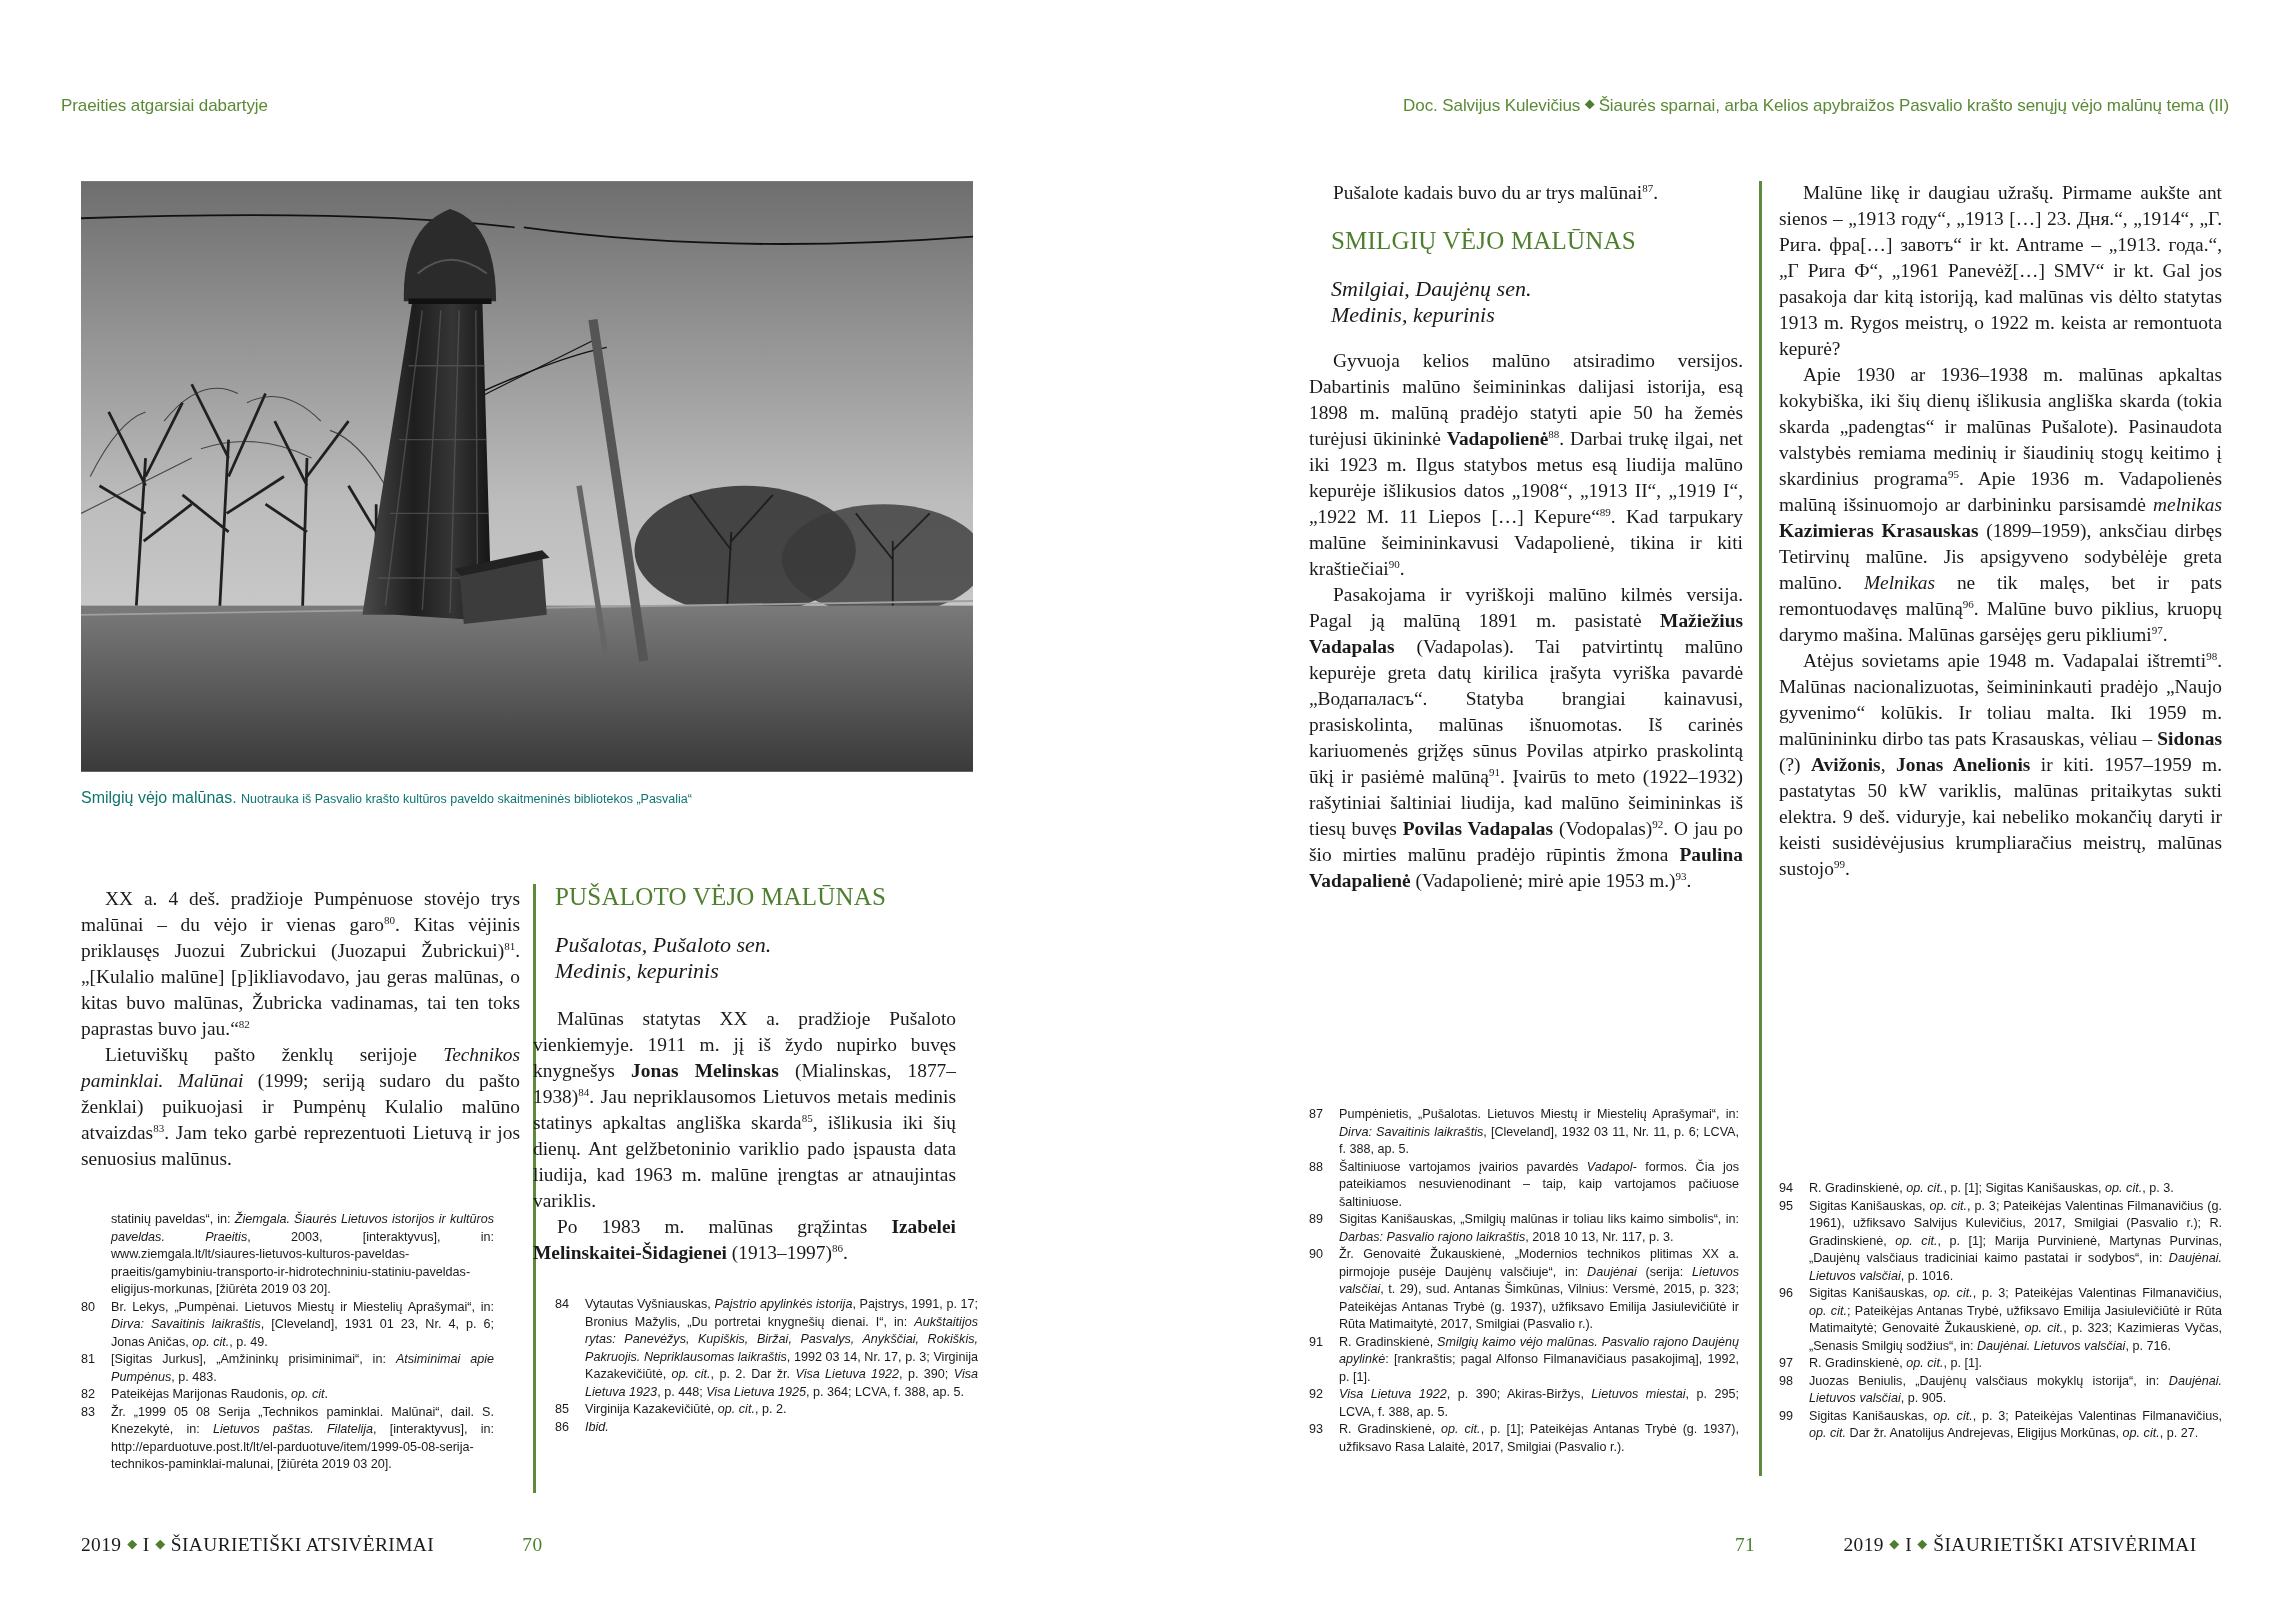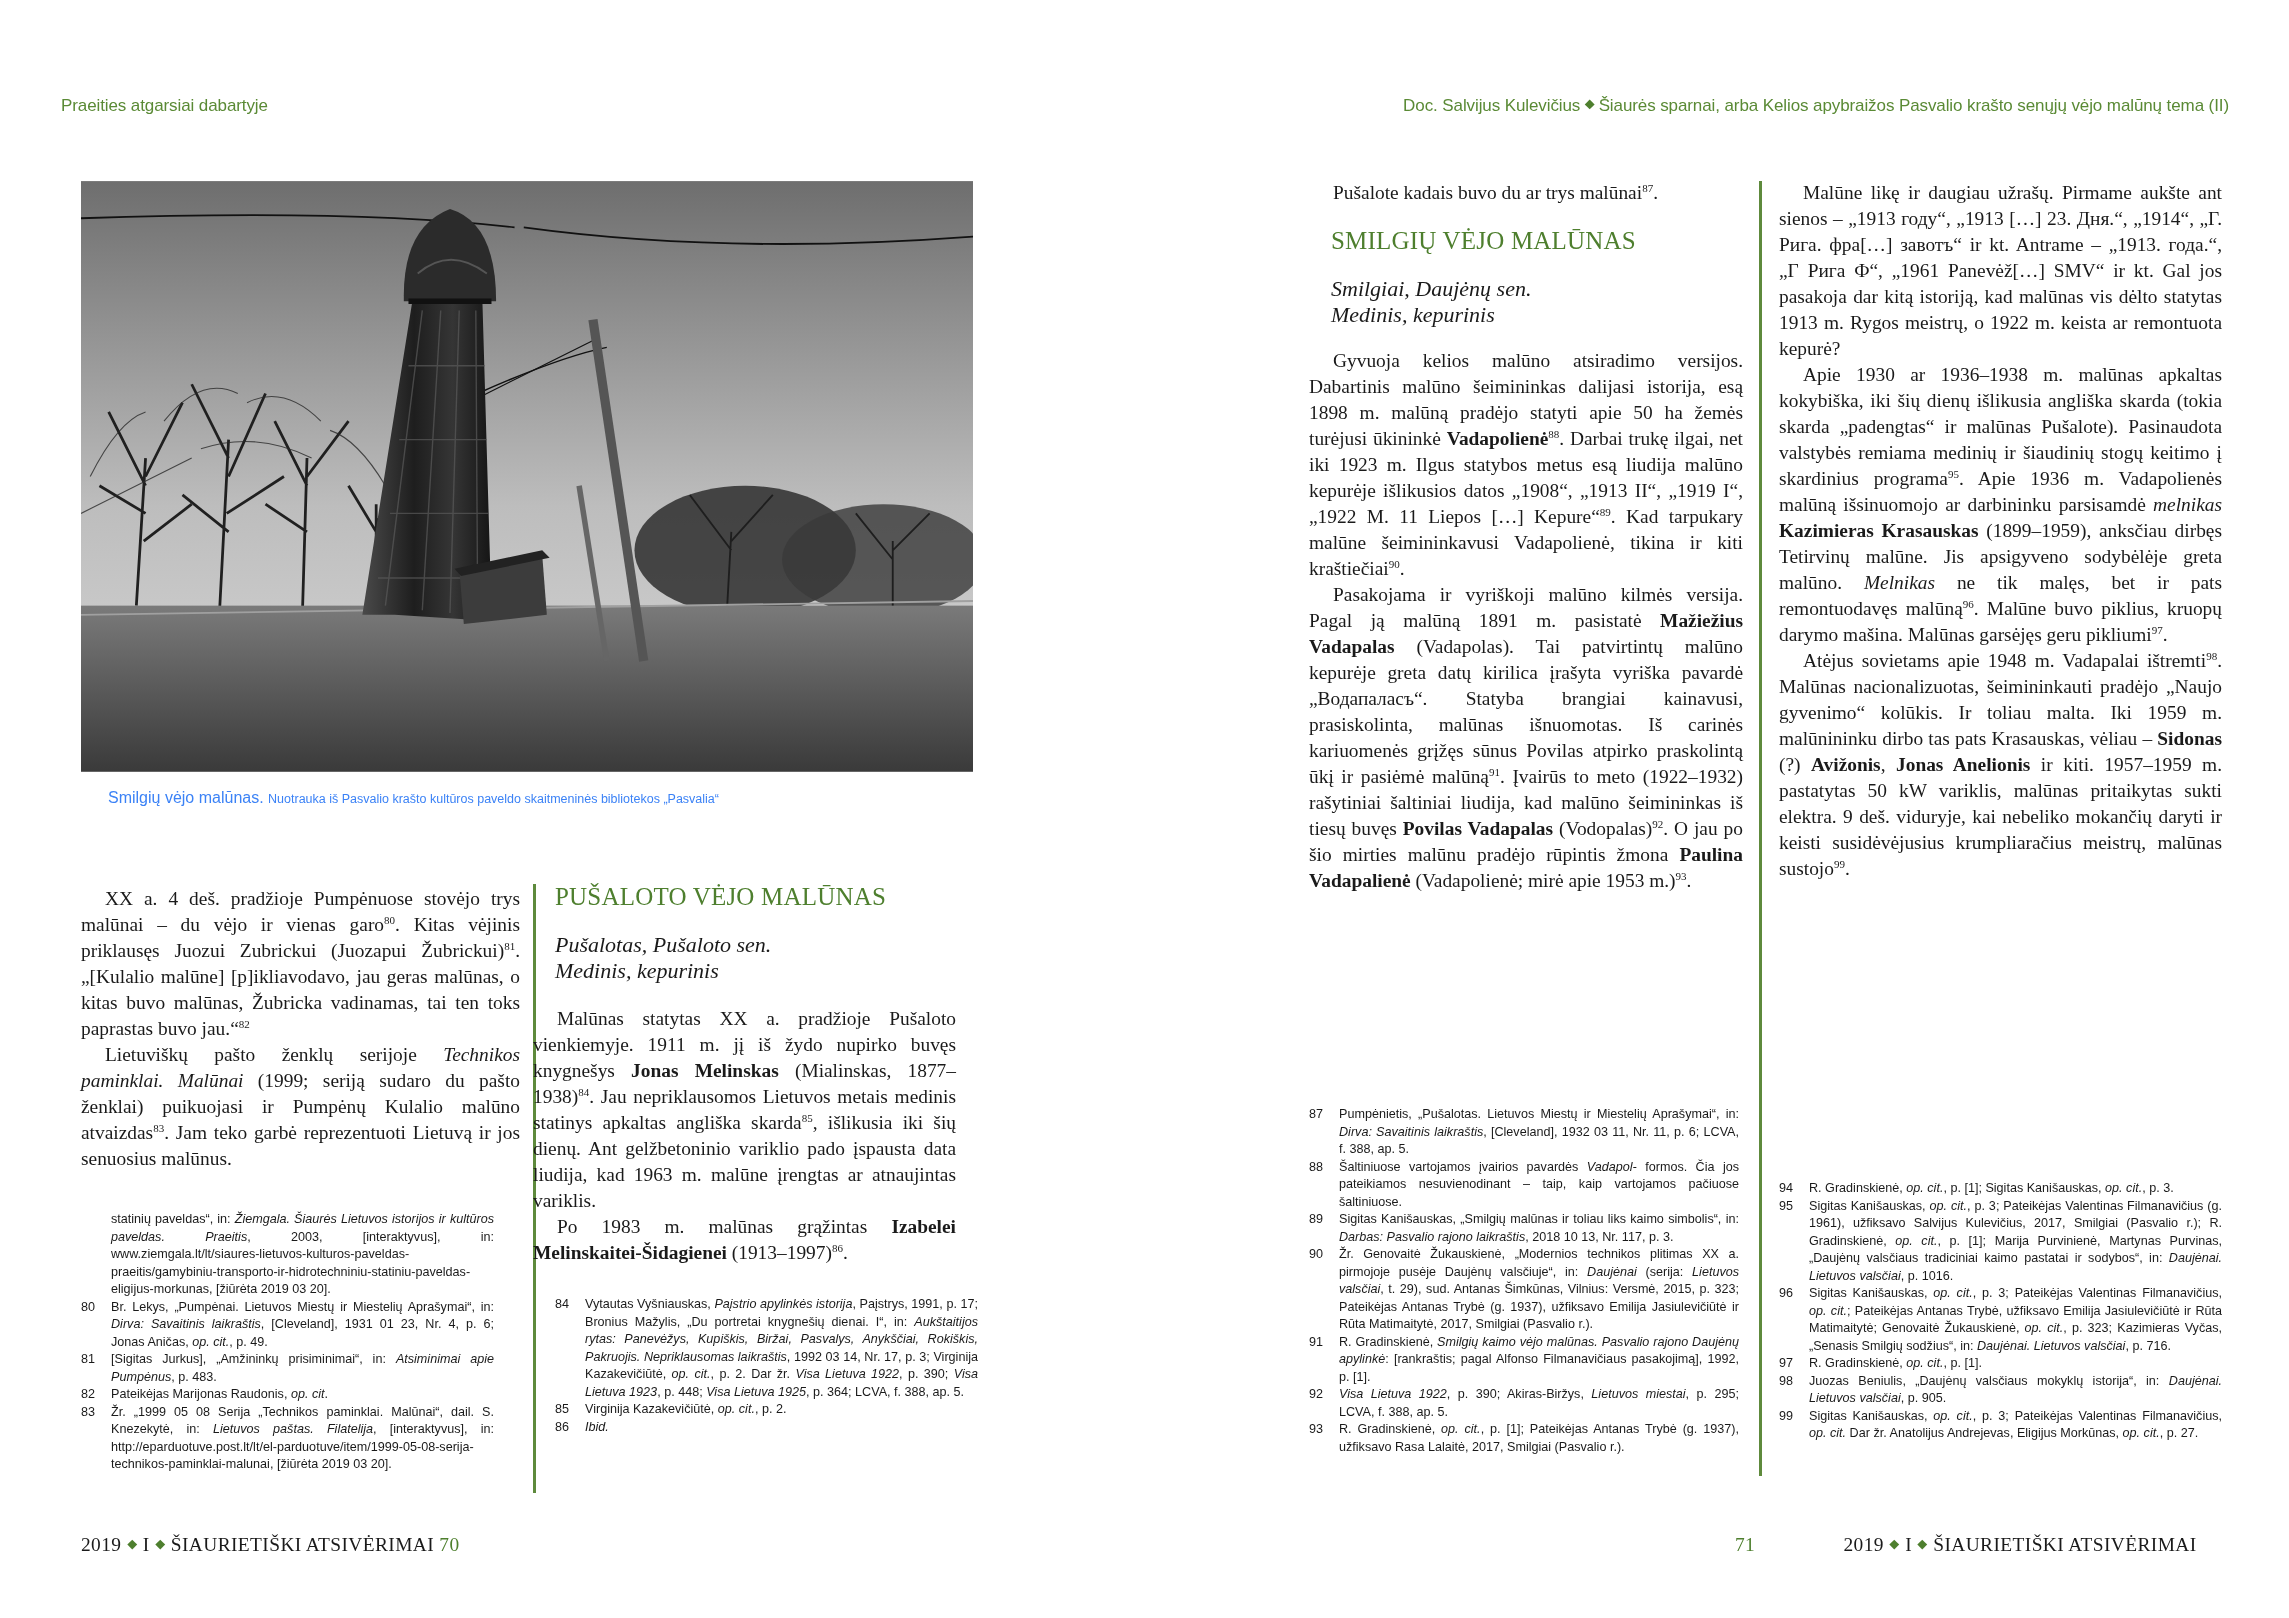--- a/index.html
+++ b/index.html
@@ -3,21 +3,21 @@
 <meta charset="utf-8">
 <style>
   html, body { margin:0; padding:0; background:#fff; }
   body { width:2290px; height:1619px; position:relative; overflow:hidden; color:#1a1a1a; }
   .run-head { position:absolute; top:96px; font-size:17px; color:#5a8a35; font-family:"Liberation Sans", sans-serif; letter-spacing:-0.1px; }
   .run-head.left { left:61px; }
   .run-head.right { right:61px; }
   .bullet { display:inline-block; width:7.4px; height:7.4px; background:#4e7f2e; transform:rotate(45deg); margin:0 5.5px 2.8px 5.5px; vertical-align:middle; }
 
   .photo { position:absolute; left:81px; top:181px; width:892px; height:591px; overflow:hidden; background:#9a9a9a; }
-  .caption { position:absolute; left:81px; top:789px; font-family:"Liberation Sans", sans-serif; font-size:16px; color:#3b82f6;margin-left:27px; }
+  .caption { position:absolute; left:81px; top:789px; font-family:"Liberation Sans", sans-serif; font-size:16px; color:#0f766e; }
   .caption .small { font-size:12.5px; }
 
   .col { position:absolute; font-family:"Liberation Serif", serif; font-size:19.4px; line-height:26px; text-align:justify; hyphens:auto; }
   .col p { margin:0; text-indent:24px; }
   sup { font-size:11px; line-height:0; vertical-align:super; }
   .heading { font-family:"Liberation Serif", serif; font-size:25px; color:#4e7f2e; letter-spacing:0.2px; text-indent:0 !important; margin:0; }
   .loc { font-style:italic; font-size:22px; line-height:26px; margin:0; text-indent:0 !important; }
 
   .rule { position:absolute; width:2.8px; background:#5e8a3c; }
 
@@ -157,21 +157,21 @@
       <span class="txt"><span>Virginija Kazakevičiūtė, </span><i>op. cit.</i><span>, p. 2.</span></span>
     </div>
     <div class="note">
       <span class="num">86</span>
       <span class="txt"><i>Ibid.</i></span>
     </div>
   </div>
 
 <div class="footer" style="left:81px;">
   <span>2019</span><span class="diamond"></span><span>I</span><span class="diamond"></span><span>ŠIAURIETIŠKI ATSIVĖRIMAI</span>
-  <span class="pg" style="">70</span>
+  <span class="pg" style="margin-left:83px;">70</span>
 </div>
 
 <div class="col" style="left:1309px; top:180px; width:434px;">
   <p><span>Pušalote kadais buvo du ar trys malūnai</span><sup>87</sup><span>.</span></p>
   <div style="height:22px"></div>
   <p class="heading" style="padding-left:22px;">SMILGIŲ VĖJO MALŪNAS</p>
   <div style="height:22px"></div>
   <p class="loc" style="padding-left:22px;">Smilgiai, Daujėnų sen.</p>
   <p class="loc" style="padding-left:22px;">Medinis, kepurinis</p>
   <div style="height:20px"></div>

